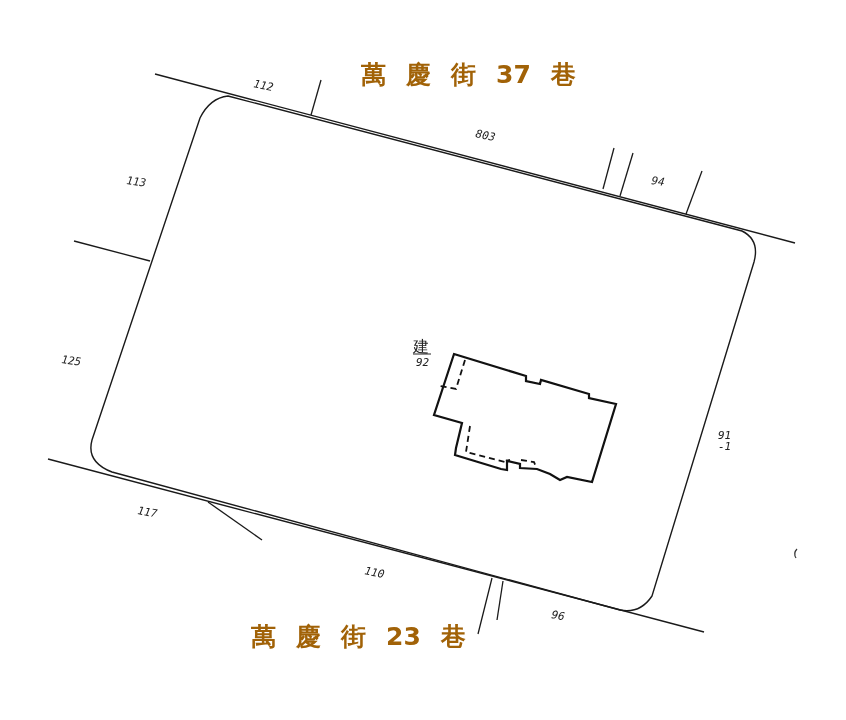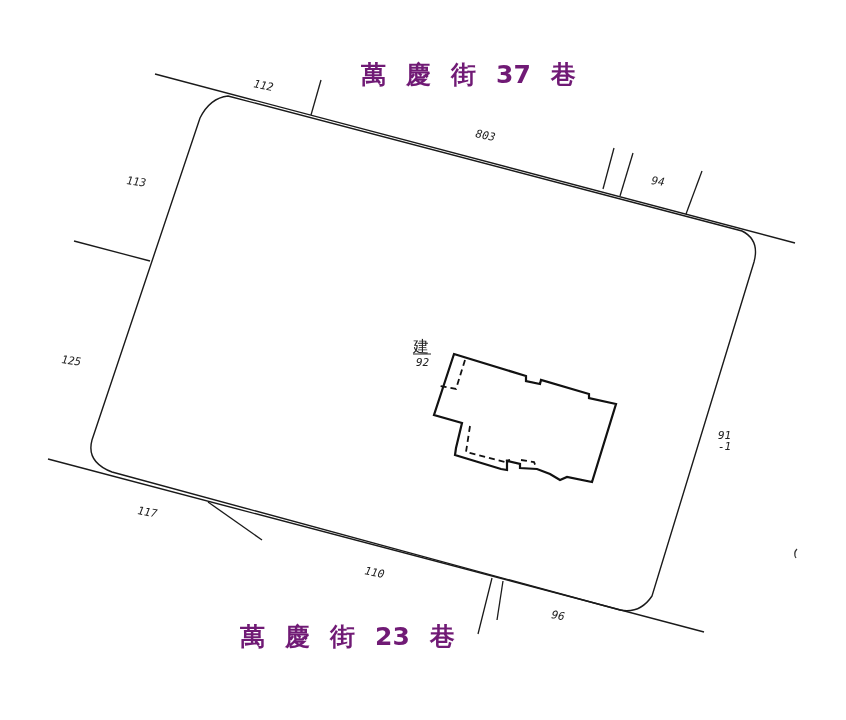--- a/index.html
+++ b/index.html
@@ -1,25 +1,25 @@
 <!DOCTYPE html>
 <html><head>
 <meta charset="utf-8">
 <style>
   html, body { margin: 0; padding: 0; background: #ffffff; }
   body { width: 846px; height: 720px; position: relative; overflow: hidden;
          font-family: "DejaVu Sans", sans-serif; }
   #map { position: absolute; left: 0; top: 0; width: 846px; height: 720px; }
-  .street-label { position: absolute; color: #701a75; font-weight: bold;
+  .street-label { position: absolute; color: #a16207; font-weight: bold;
                   font-size: 25px; letter-spacing: 0; white-space: nowrap;
                   font-family: "DejaVu Sans", sans-serif; }
   .street-label span { display: inline-block; margin-right: 20px; }
   .street-label span:last-child { margin-right: 0; }
   #street-top { left: 361px; top: 58px; }
-  #street-bottom { left: 240px; top: 620px; }
+  #street-bottom { left: 251px; top: 620px; }
   .parcel-no { font-family: "DejaVu Sans Mono", monospace; font-style: italic;
                fill: #222; font-size: 11px; }
 </style>
 </head>
 <body>
 
 <div id="map">
   <svg width="846" height="720" viewBox="0 0 846 720">
 
     <g stroke="#1a1a1a" stroke-width="1.4" fill="none">

